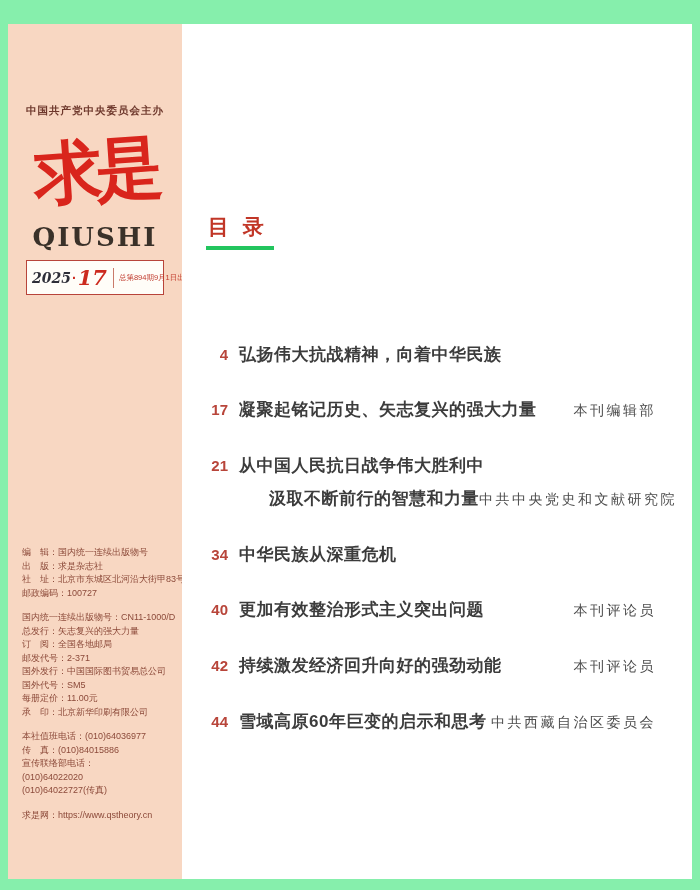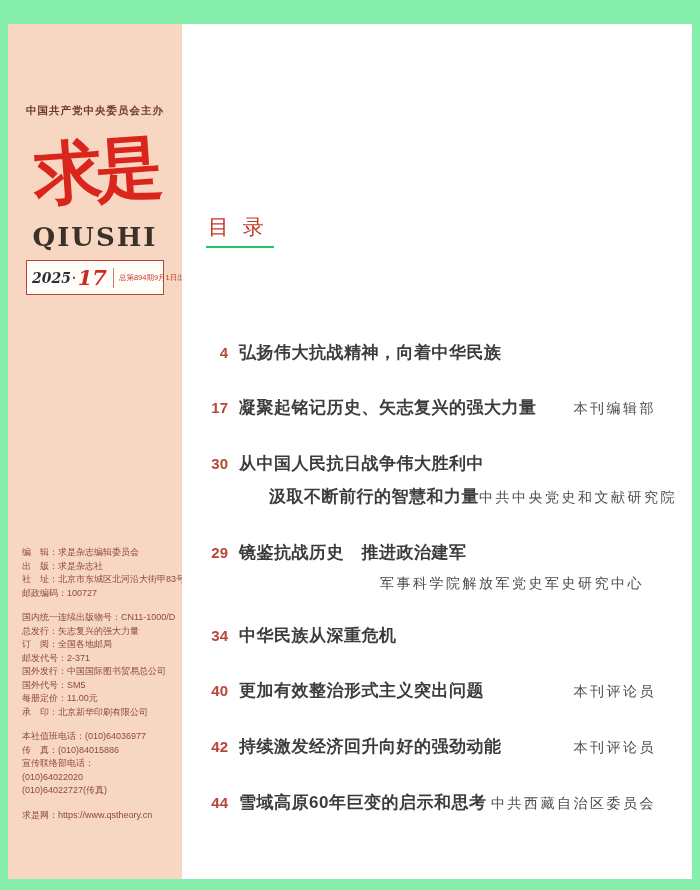--- a/index.html
+++ b/index.html
@@ -86,24 +86,24 @@
   
   .main {
     flex:1;
     background:#ffffff;
     padding:189px 36px 0 24px;
     overflow:hidden;
   }
   .toc-heading {
     display:inline-block;
     font-size:21px;
-    font-weight:normal;
+    font-weight:bold;
     letter-spacing:4px;
     color:#c13627;
-    border-bottom:2px solid #22c55e;
+    border-bottom:4px solid #22c55e;
     padding:0 6px 5px 2px;
   }
   .toc-list { margin-top:88px; }
   .entry { margin-bottom:22px; }
   .eline { display:flex; align-items:baseline; line-height:33px; }
   .pg {
     flex:none; width:22px; margin-right:11px;
     text-align:right;
     font-size:15px; font-weight:bold;
     color:#b8453a;
@@ -142,21 +142,21 @@
         <span class="issue-no">17</span>
         <span class="issue-divider"></span>
         <div class="issue-meta">
           <span>总第894期</span>
           <span>9月1日出版(半月刊)</span>
         </div>
       </div>
 
       <div class="pub-info">
         <div class="pub-group">
-          <div>编　辑：求是杂志编辑委员会</div>
+          <div>编　辑：国内统一连续出版物号</div>
           <div>出　版：求是杂志社</div>
           <div>社　址：北京市东城区北河沿大街甲83号</div>
           <div>邮政编码：100727</div>
         </div>
         <div class="pub-group">
           <div>国内统一连续出版物号：CN11-1000/D</div>
           <div>总发行：矢志复兴的强大力量</div>
           <div>订　阅：全国各地邮局</div>
           <div>邮发代号：2-371</div>
           <div>国外发行：中国国际图书贸易总公司</div>
@@ -192,38 +192,29 @@
         <div class="entry">
           <div class="eline">
             <span class="pg">17</span>
             <span class="ttl">凝聚起铭记历史、矢志复兴的强大力量</span>
             <span class="auth">本刊编辑部</span>
           </div>
         </div>
 
         <div class="entry">
           <div class="eline">
-            <span class="pg">30</span>
+            <span class="pg">21</span>
             <span class="ttl">从中国人民抗日战争伟大胜利中</span>
           </div>
           <div class="eline line2">
             <span class="ttl">汲取不断前行的智慧和力量</span>
             <span class="auth">中共中央党史和文献研究院</span>
           </div>
         </div>
 
-        <div class="entry">
-          <div class="eline">
-            <span class="pg">29</span>
-            <span class="ttl">镜鉴抗战历史　推进政治建军</span>
-          </div>
-          <div class="eline auth-line">
-            <span class="auth">军事科学院解放军党史军史研究中心</span>
-          </div>
-        </div>
 
         <div class="entry">
           <div class="eline">
             <span class="pg">34</span>
             <span class="ttl">中华民族从深重危机</span>
           </div>
         </div>
 
         <div class="entry">
           <div class="eline">

